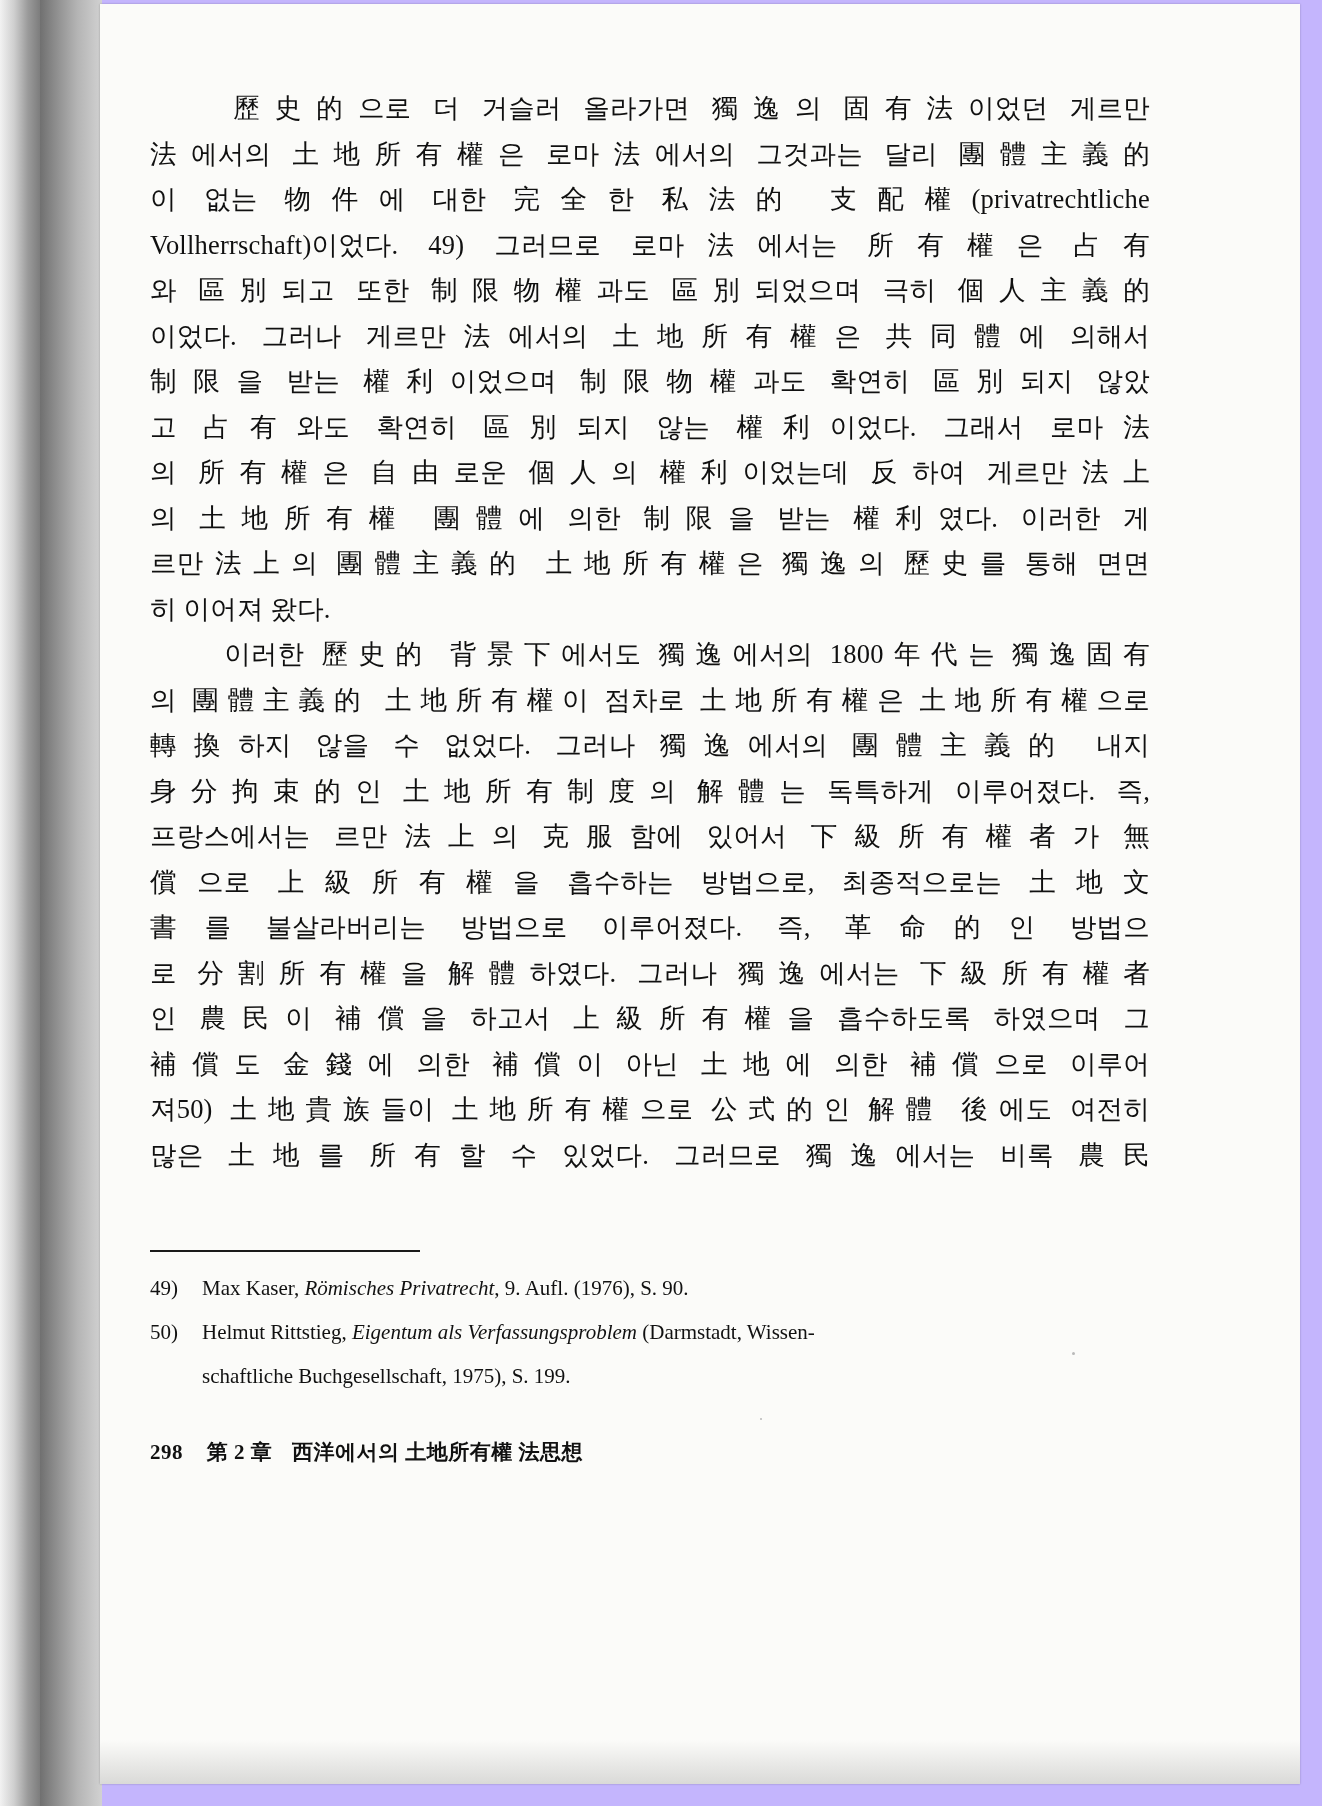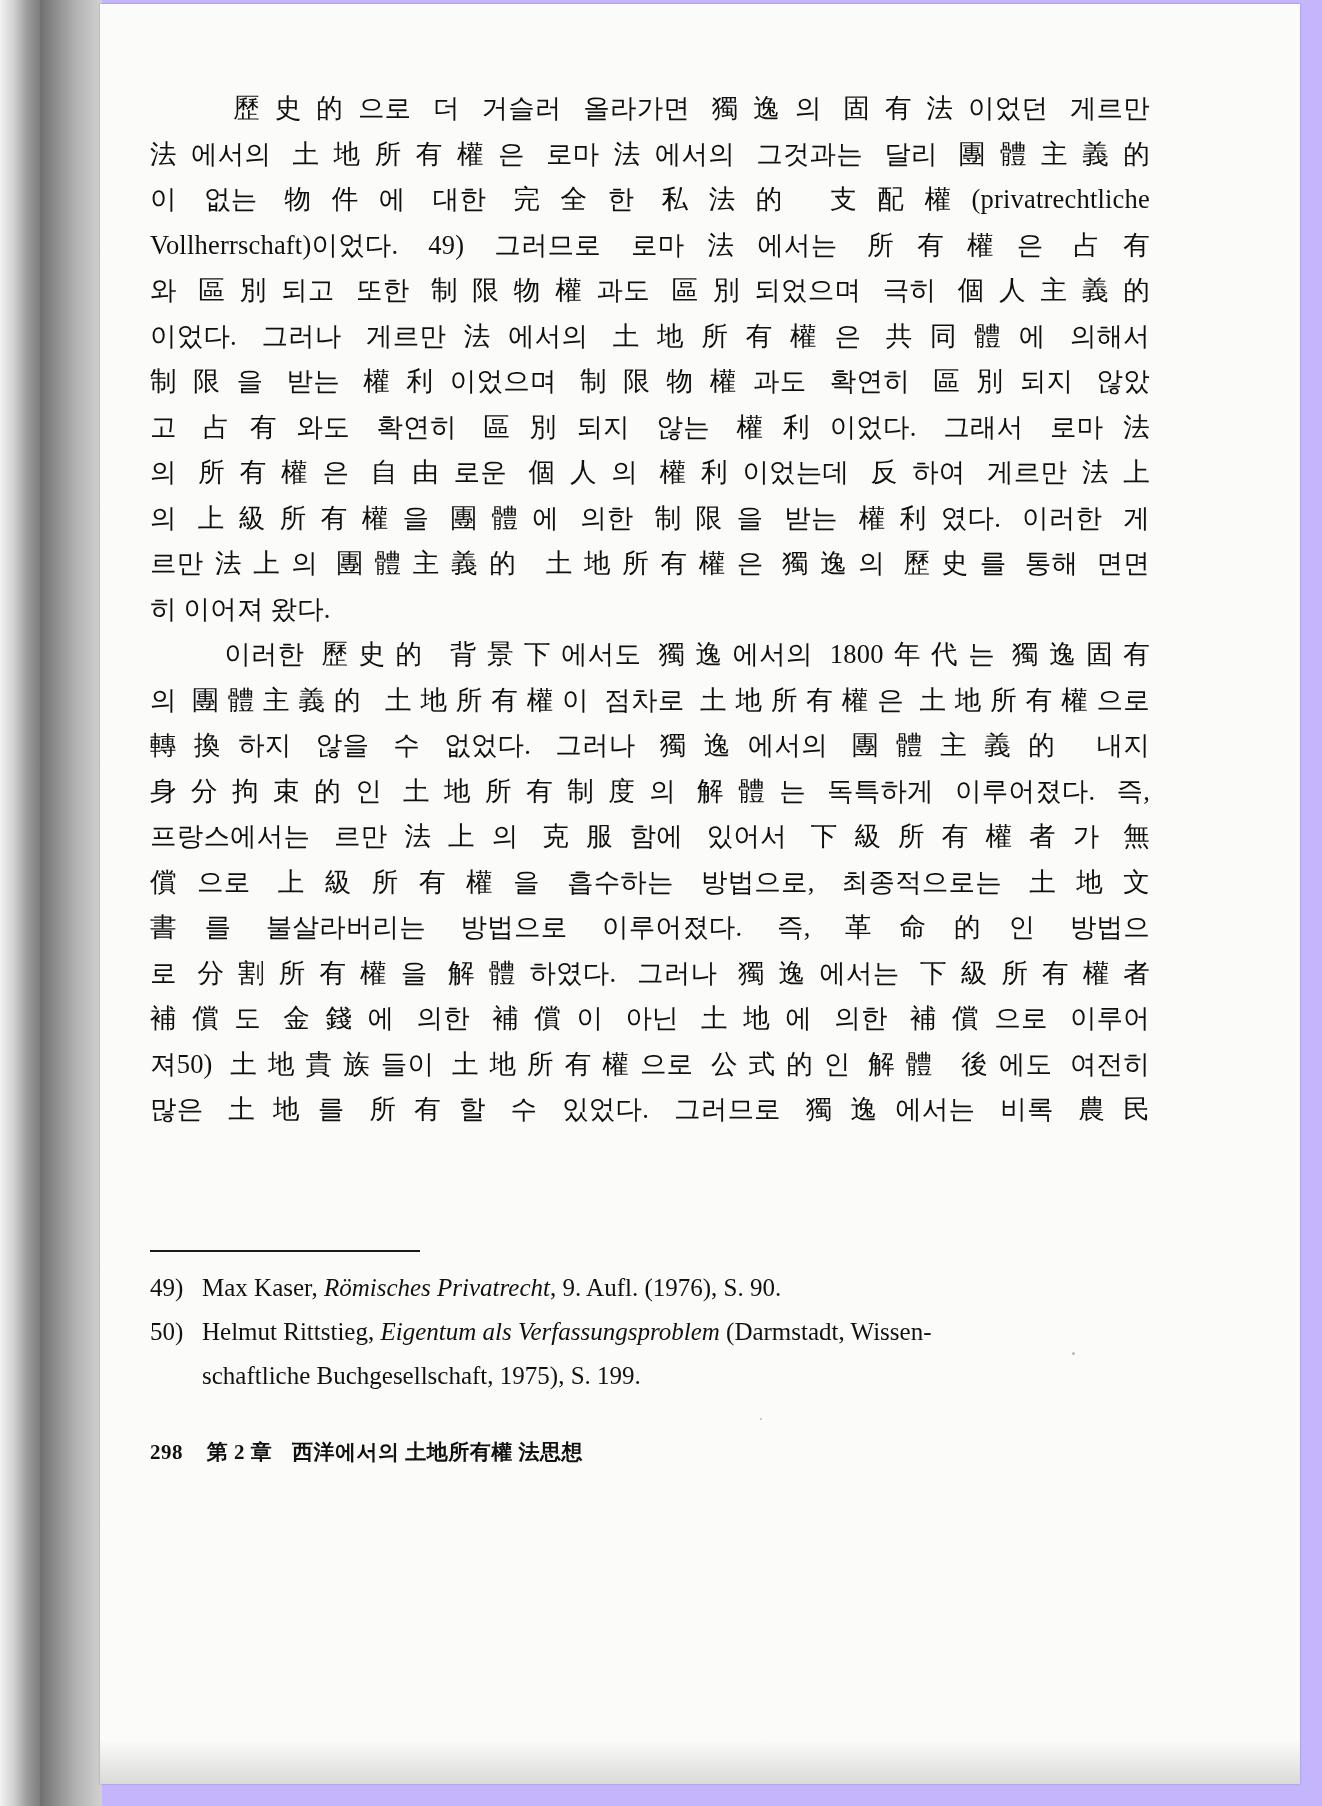--- a/index.html
+++ b/index.html
@@ -73,21 +73,21 @@
     top: 1250px;
     width: 270px;
     height: 2px;
     background: #1a1a1a;
   }
   #footnotes {
     position: absolute;
     left: 150px;
     top: 1268px;
     width: 1000px;
-    font-size: 25px;
+    font-size: 21px;
     line-height: 40px;
     color: #111;
   }
   .fn-item {
     display: block;
     margin-bottom: 4px;
     text-align: justify;
   }
   .fn-item .num {
     display: inline-block;
@@ -147,34 +147,35 @@
     <p class="para">
       <span class="ln">　　歷史的으로 더 거슬러 올라가면 獨逸의 固有法이었던 게르만</span>
       <span class="ln">法에서의 土地所有權은 로마法에서의 그것과는 달리 團體主義的</span>
       <span class="ln">이 없는 物件에 대한 完全한 私法的 支配權(privatrechtliche</span>
       <span class="ln">Vollherrschaft)이었다. 49) 그러므로 로마法에서는 所有權은 占有</span>
       <span class="ln">와 區別되고 또한 制限物權과도 區別되었으며 극히 個人主義的</span>
       <span class="ln">이었다. 그러나 게르만法에서의 土地所有權은 共同體에 의해서</span>
       <span class="ln">制限을 받는 權利이었으며 制限物權과도 확연히 區別되지 않았</span>
       <span class="ln">고 占有와도 확연히 區別되지 않는 權利이었다. 그래서 로마法</span>
       <span class="ln">의 所有權은 自由로운 個人의 權利이었는데 反하여 게르만法上</span>
-      <span class="ln">의 上級所有權을 團體에 의한 制限을 받는 權利였다. 이러한 게</span>
+      <span class="ln">의 土地所有權 團體에 의한 制限을 받는 權利였다. 이러한 게</span>
       <span class="ln">르만法上의 團體主義的 土地所有權은 獨逸의 歷史를 통해 면면</span>
       <span class="ln last">히 이어져 왔다.</span>
     </p>
 
     <p class="para">
       <span class="ln">　　이러한 歷史的 背景下에서도 獨逸에서의 1800年代는 獨逸固有</span>
       <span class="ln">의 團體主義的 土地所有權이 점차로 土地所有權은 土地所有權으로</span>
       <span class="ln">轉換하지 않을 수 없었다. 그러나 獨逸에서의 團體主義的 내지</span>
       <span class="ln">身分拘束的인 土地所有制度의 解體는 독특하게 이루어졌다. 즉,</span>
       <span class="ln">프랑스에서는 르만法上의 克服함에 있어서 下級所有權者가 無</span>
       <span class="ln">償으로 上級所有權을 흡수하는 방법으로, 최종적으로는 土地文</span>
       <span class="ln">書를 불살라버리는 방법으로 이루어졌다. 즉, 革命的인 방법으</span>
       <span class="ln">로 分割所有權을 解體하였다. 그러나 獨逸에서는 下級所有權者</span>
+      <span class="ln">인 農民이 補償을 하고서 上級所有權을 흡수하도록 하였으며 그</span>
       <span class="ln">補償도 金錢에 의한 補償이 아닌 土地에 의한 補償으로 이루어</span>
       <span class="ln">져50) 土地貴族들이 土地所有權으로 公式的인 解體 後에도 여전히</span>
       <span class="ln">많은 土地를 所有할 수 있었다. 그러므로 獨逸에서는 비록 農民</span>
     </p>
 
   </div>
 
   <div id="footnote-rule"></div>
 
   <div id="footnotes">

